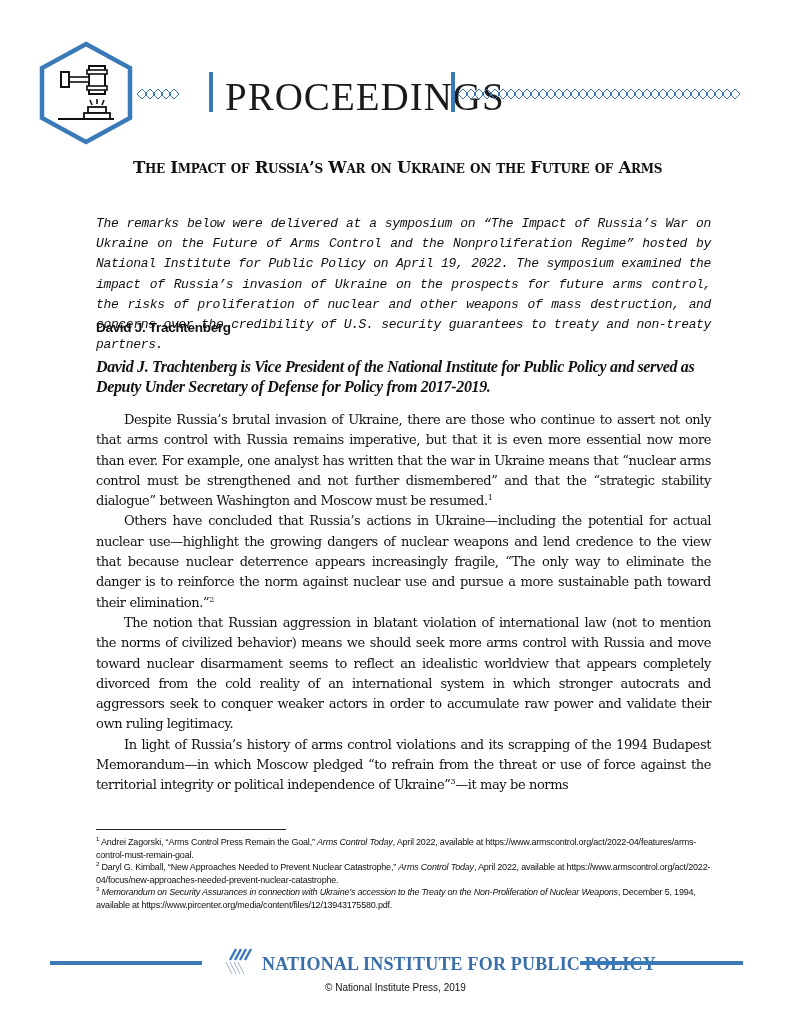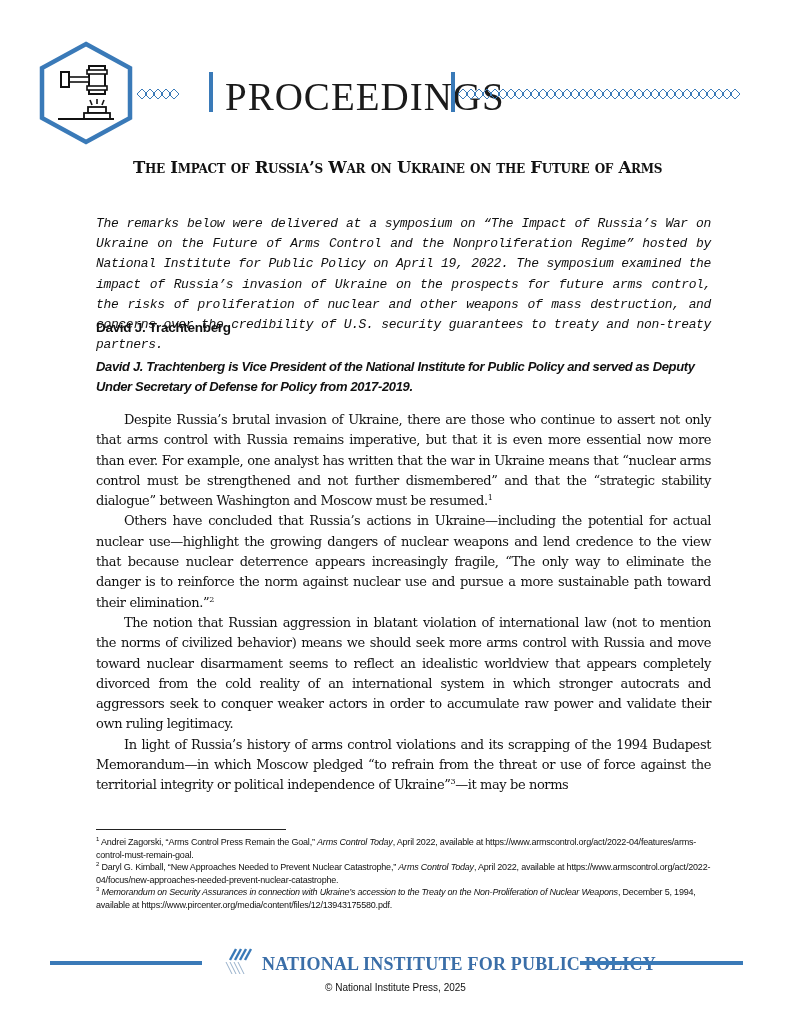--- a/index.html
+++ b/index.html
@@ -7,21 +7,21 @@
   .abs { position:absolute; }
   .hex { left:36px; top:40px; width:100px; height:106px; }
   .chain-left { left:133px; top:88px; width:50px; height:12px; }
   .bar-v { left:209px; top:72px; width:4px; height:40px; background:#3a7ab8; }
   .proceedings { left:225px; top:74px; font-family:"Liberation Serif", serif; font-size:39px; letter-spacing:1px; color:#1b1b1b; }
   .bar-v2 { left:451px; top:72px; width:4px; height:40px; background:#3a7ab8; }
   .chain-right { left:456px; top:88px; width:285px; height:12px; }
   .title { left:100px; top:155px; width:595px; text-align:center; font-family:"DejaVu Serif", serif; font-weight:bold; font-size:16.5px; line-height:25px; font-variant:small-caps; letter-spacing:-0.3px; }
   .intro { left:96px; top:214px; width:615px; font-family:Liberation Mono, monospace; font-style:italic; font-size:13px; line-height:20.2px; text-align:justify; letter-spacing:-0.35px; }
   .speaker-name { left:96px; top:320px; font-family:Liberation Sans, sans-serif; font-weight:bold; font-size:13.5px; letter-spacing:-0.3px; }
-  .speaker-bio { left:96px; top:357px; width:615px; font-family:Liberation Sans, sans-serif; font-weight:bold; font-style:italic; font-size:13px; line-height:20px; letter-spacing:-0.35px; }
+  .speaker-bio { left:96px; top:357px; width:615px; font-family:Liberation Serif, serif; font-weight:bold; font-style:italic; font-size:16px; line-height:20px; letter-spacing:-0.35px; }
   .body { left:96px; top:410px; width:615px; font-family:"DejaVu Serif", serif; font-size:13px; line-height:20.3px; text-align:justify; letter-spacing:-0.4px; }
   .body p { margin:0; }
   .body p.ind { text-indent:28px; }
   sup { font-size:8px; line-height:0; }
   .fn-rule { left:96px; top:829px; width:190px; height:1px; background:#222; }
   .footnotes { left:96px; top:836px; width:620px; font-family:"Liberation Sans", sans-serif; font-size:9px; line-height:12.6px; letter-spacing:-0.2px; }
   .footnotes div { margin:0; }
   .footnotes sup { font-size:6px; }
   .foot-line-l { left:50px; top:961px; width:152px; height:4px; background:#3a7ab8; }
   .foot-line-r { left:580px; top:961px; width:163px; height:4px; background:#3a7ab8; }
@@ -136,13 +136,13 @@
   </g>
   <g stroke="#8aa6c4" stroke-width="0.9">
     <line x1="4" y1="16" x2="10" y2="28"></line>
     <line x1="8" y1="16" x2="14" y2="28"></line>
     <line x1="12" y1="16" x2="18" y2="28"></line>
     <line x1="16" y1="16" x2="22" y2="28"></line>
   </g>
 </svg>
 <div class="abs foot-name">NATIONAL INSTITUTE FOR PUBLIC POLICY</div>
 <div class="abs foot-line-r"></div>
-<div class="abs copyright">© National Institute Press, 2025</div>
+<div class="abs copyright">© National Institute Press, 2019</div>
 
 </body></html>

